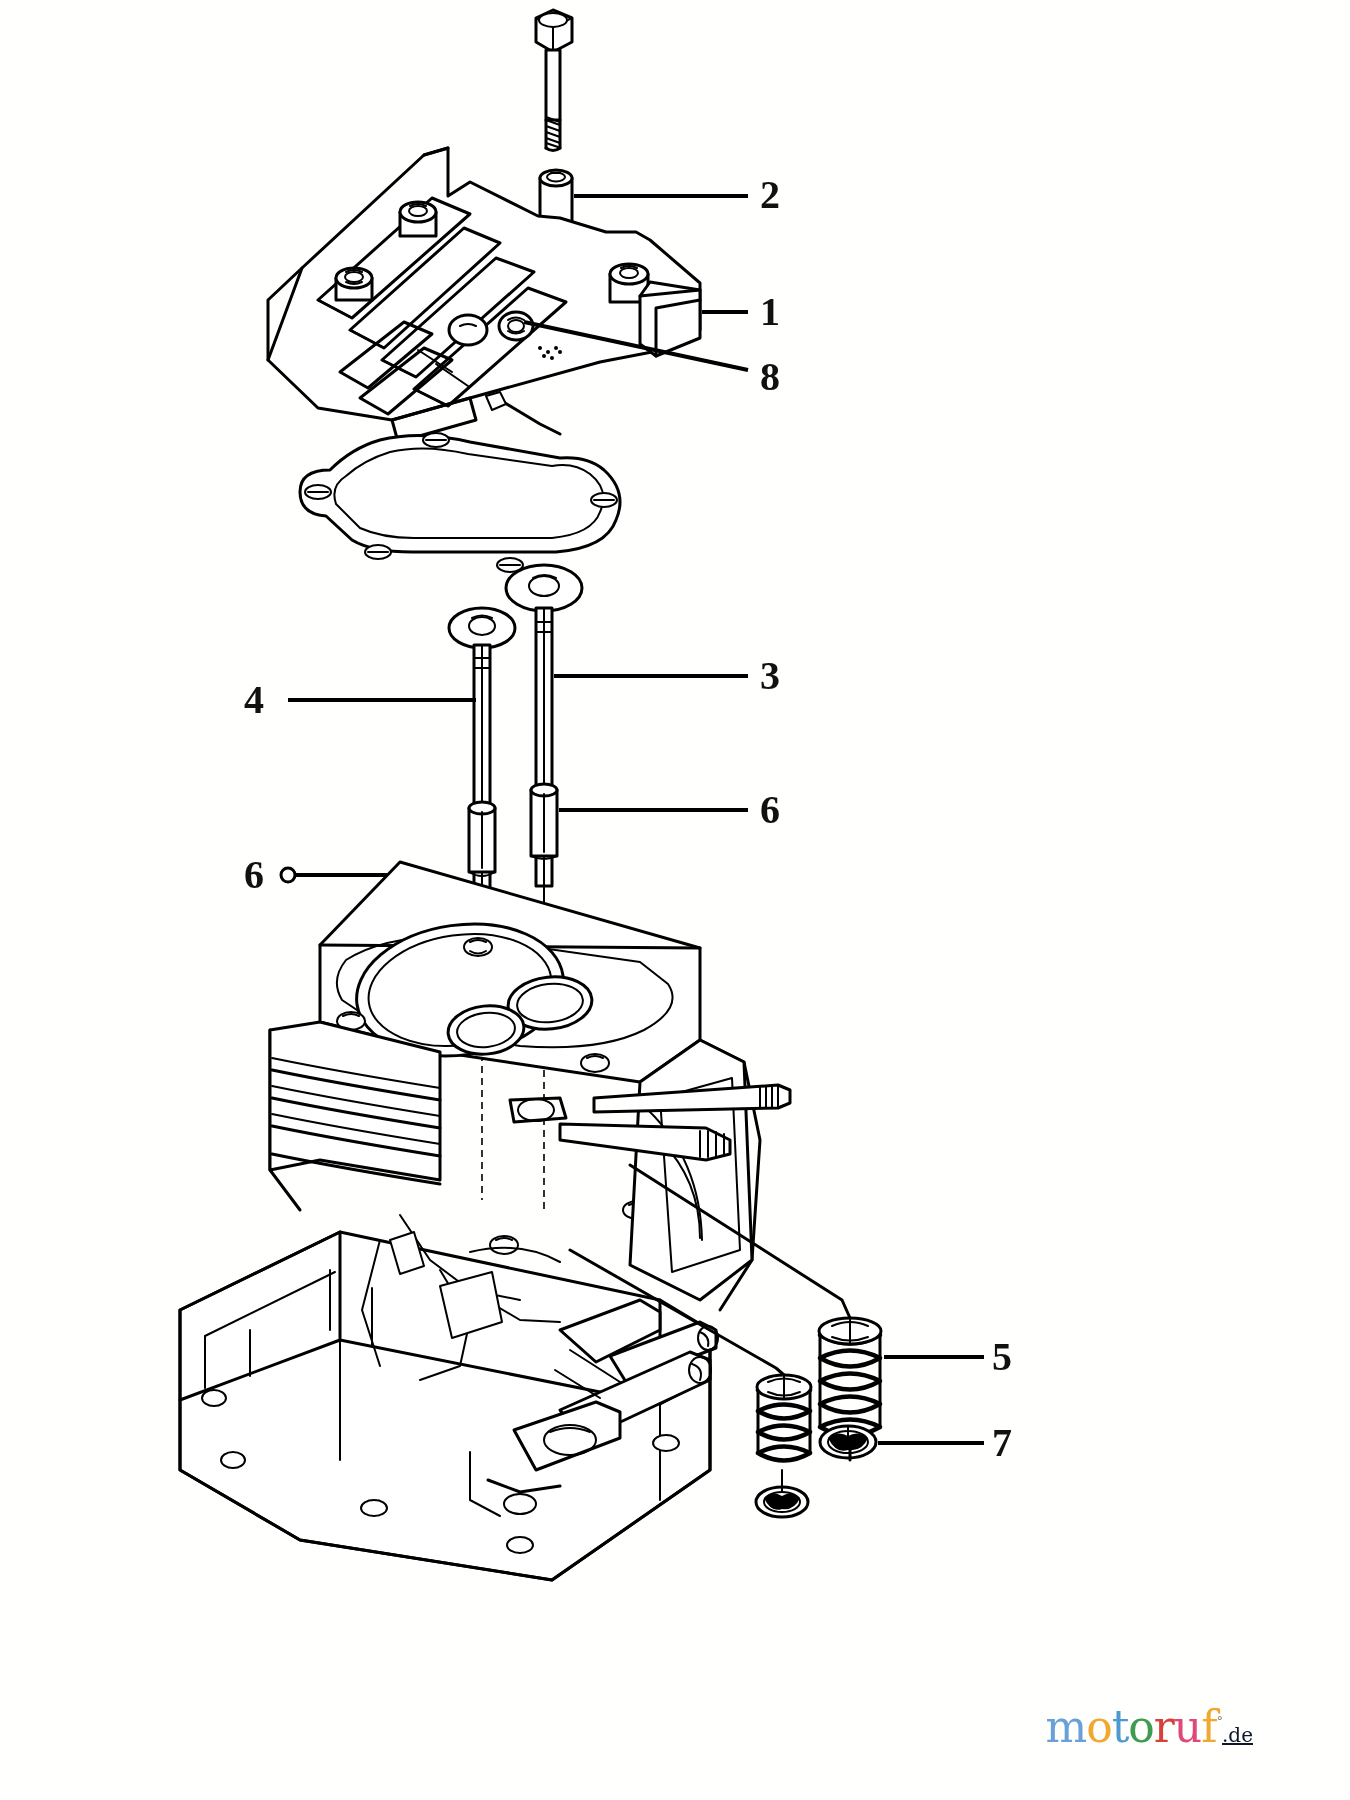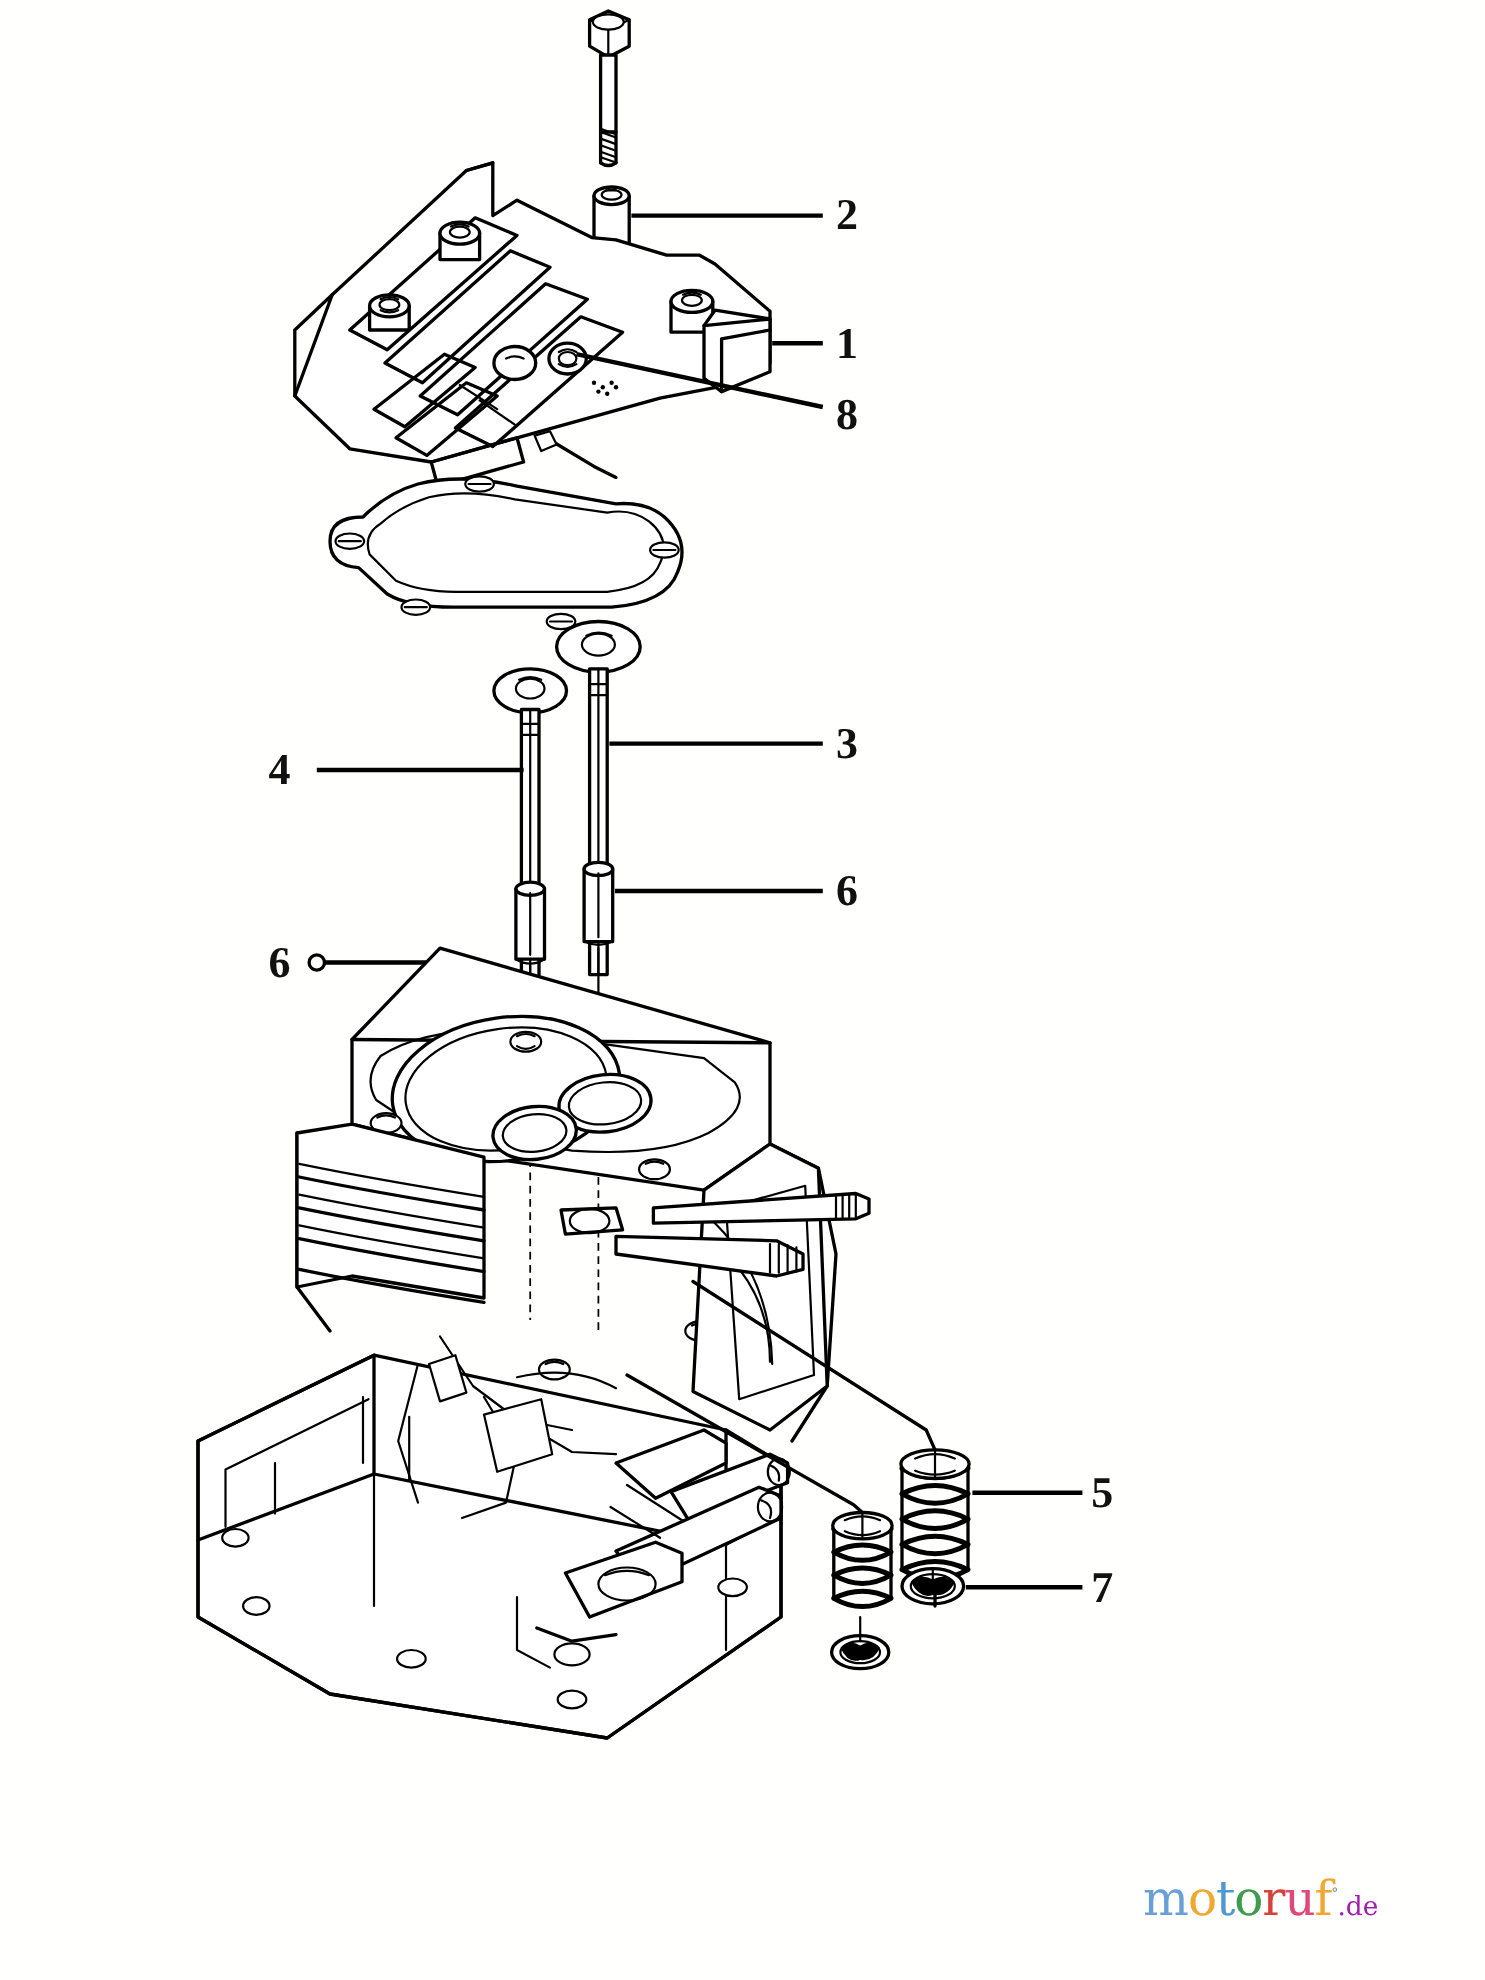--- a/index.html
+++ b/index.html
@@ -10,21 +10,21 @@
   svg#diagram{position:absolute;left:0;top:0;width:1350px;height:1800px;}
 
   .callout{position:absolute;font-family:"Liberation Serif",serif;
            font-weight:bold;font-size:40px;line-height:40px;color:#111;}
 
   
   #logo{position:absolute;left:1253px;top:1752px;transform:translate(-100%,-100%);
         white-space:nowrap;font-family:"DejaVu Serif",serif;font-size:44px;
         letter-spacing:-1px;}
   #logo .g{font-style:normal;}
-  #logo .tld{font-size:24px;color:#a21caf;letter-spacing:0;}
+  #logo .tld{font-size:20px;color:#0f172a;letter-spacing:0;text-decoration:underline;}
   #logo .tm{font-size:13px;vertical-align:super;color:#888;}
 </style>
 </head>
 <body>
 
 <div id="stage">
 
   <svg id="diagram" viewBox="0 0 1350 1800" xmlns="http://www.w3.org/2000/svg">
     <defs>
       <style>

